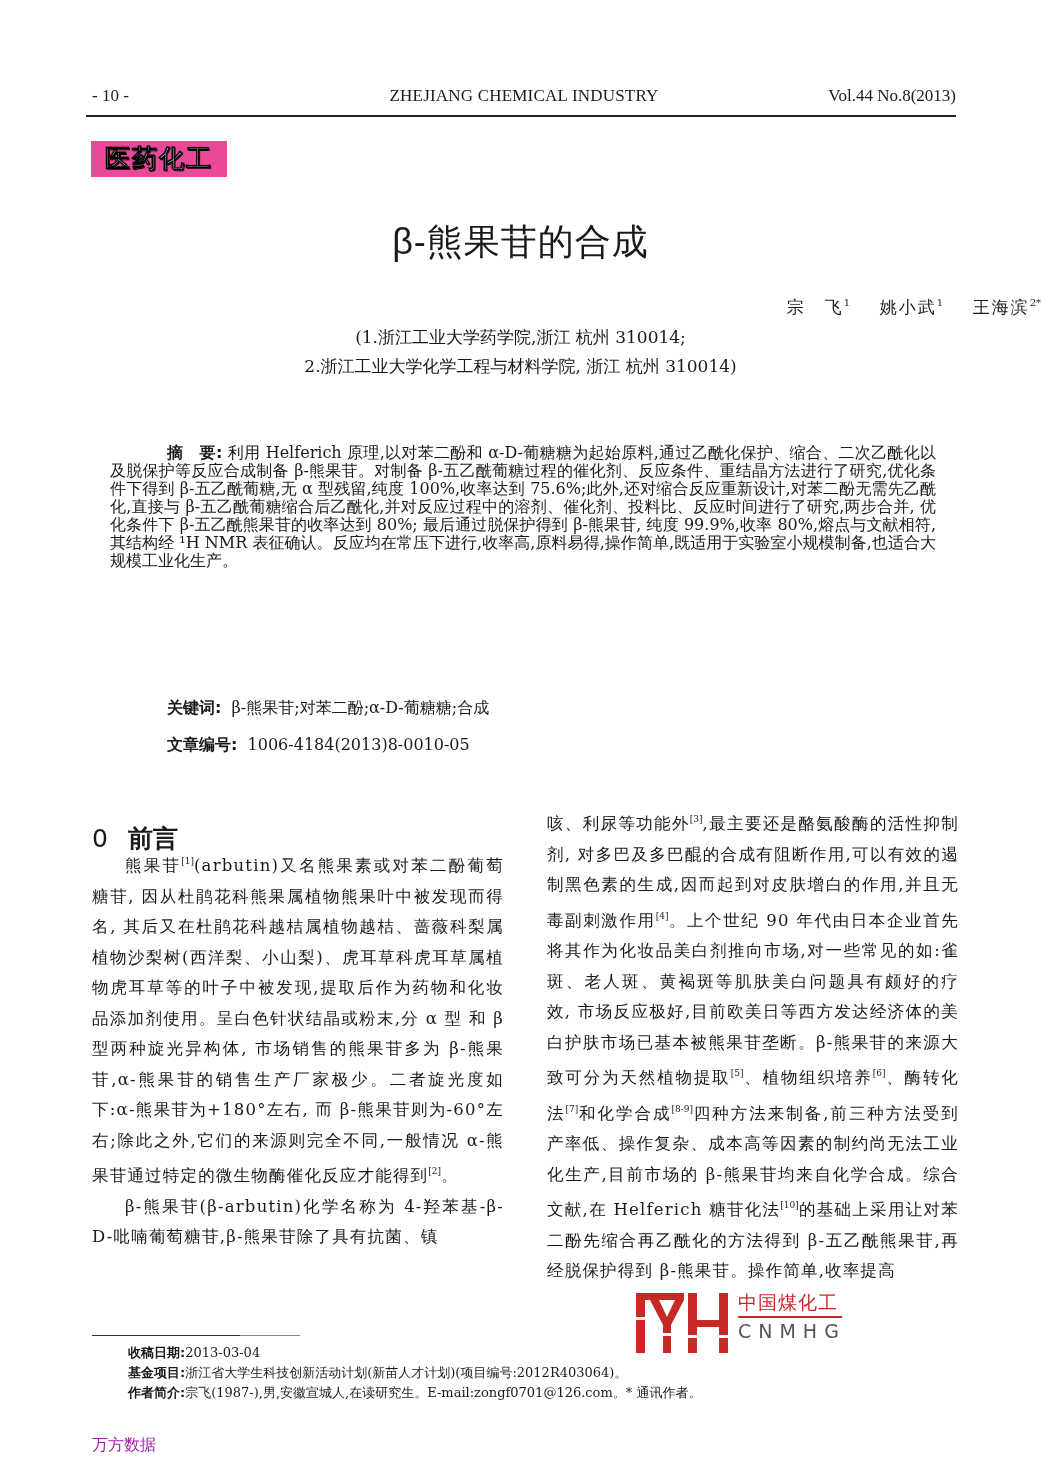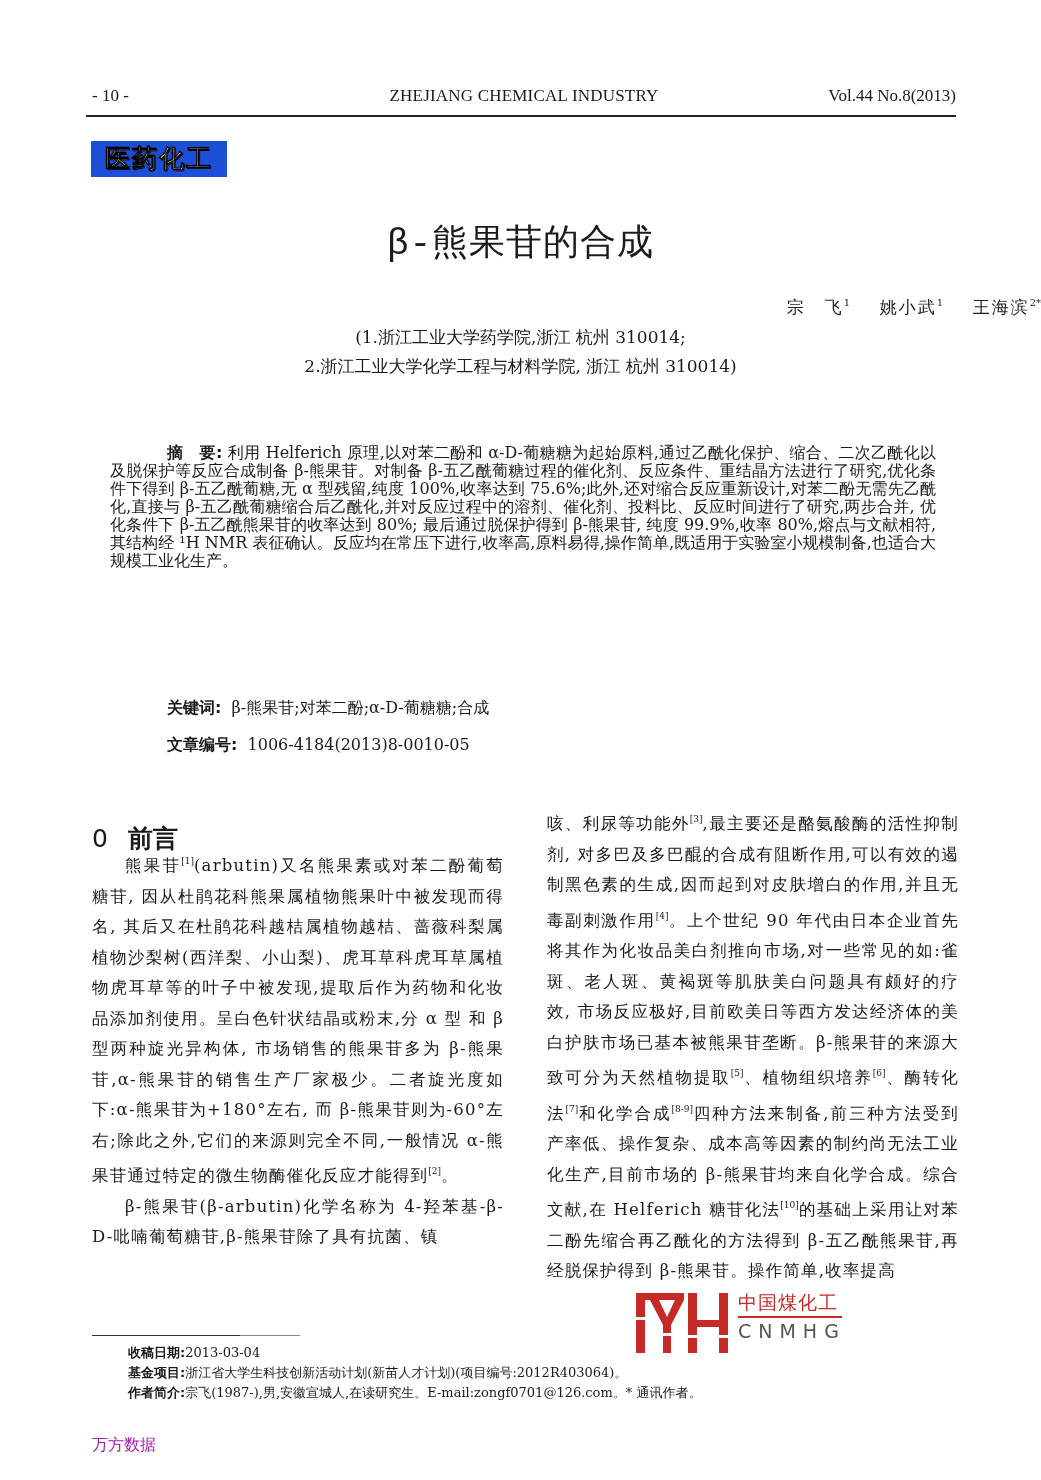--- a/index.html
+++ b/index.html
@@ -4,25 +4,25 @@
 <style>
   html, body { margin: 0; padding: 0; background: #ffffff; }
   body { width: 1041px; height: 1480px; position: relative; overflow: hidden; color: #1a1a1a;
          font-family: "DejaVu Serif", "Liberation Serif", serif; }
   .abs { position: absolute; }
   .header-row { left: 92px; top: 86px; width: 864px; height: 26px; font-family: "Liberation Serif", serif; font-size: 17px; }
   .header-row .pg { position: absolute; left: 0; top: 0; }
   .header-row .jn { position: absolute; left: 0; right: 0; top: 0; text-align: center; letter-spacing: 0.2px; }
   .header-row .vol { position: absolute; right: 0; top: 0; }
   .header-rule { left: 86px; top: 115px; width: 870px; height: 2px; background: #222; }
-  .section-tag { left: 91px; top: 141px; width: 136px; height: 36px; background: #1d4ed8; color: #fff;
+  .section-tag { left: 91px; top: 141px; width: 136px; height: 36px; background: #ec4899; color: #fff;
                  font-family: "DejaVu Sans", sans-serif; font-weight: bold; font-size: 25px; line-height: 36px;
                  text-align: center; letter-spacing: 2px; text-shadow: 0 0 1px #000, 1px 1px 0 #000; 
                  -webkit-text-stroke: 0.6px #000; }
-  .title { left: 0; width: 1041px; top: 218px; text-align: center; font-family: Liberation Mono, monospace; font-size: 36px; letter-spacing: 1px; }
+  .title { left: 0; width: 1041px; top: 218px; text-align: center; font-family: Liberation Sans, sans-serif; font-size: 36px; letter-spacing: 1px; }
   .authors { left: 0; width: 1041px; top: 296px; text-align: right; font-size: 17px; letter-spacing: 2px; }
   .authors sup { font-size: 10px; vertical-align: 7px; letter-spacing: 0; }
   .aff { left: 0; width: 1041px; text-align: center; font-size: 17px; }
   .aff1 { top: 326px; }
   .aff2 { top: 355px; }
   .abstract { left: 110px; width: 826px; top: 444px; font-size: 16px; line-height: 18px; text-align: justify; }
   .abstract .first { text-indent: 57px; }
   .lbl { font-family: "DejaVu Sans", sans-serif; font-weight: bold; }
   .kw { left: 167px; top: 698px; font-size: 16px; }
   .artno { left: 167px; top: 735px; font-size: 16px; }

